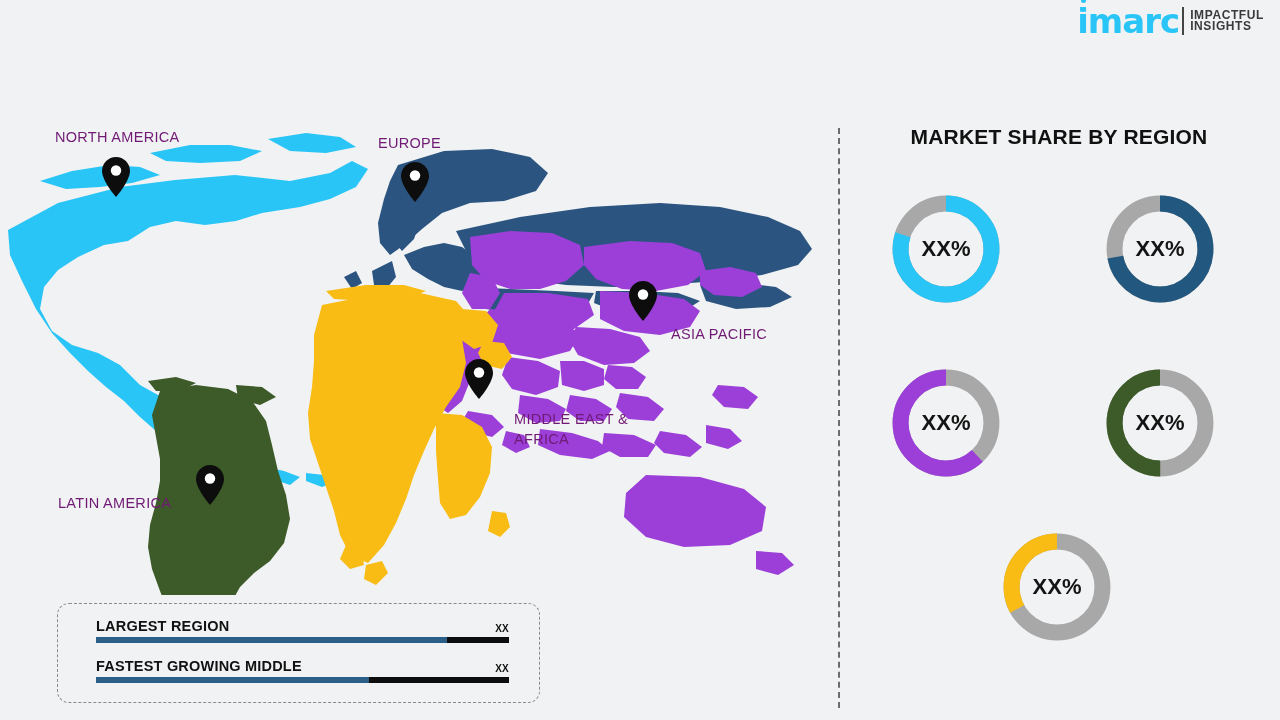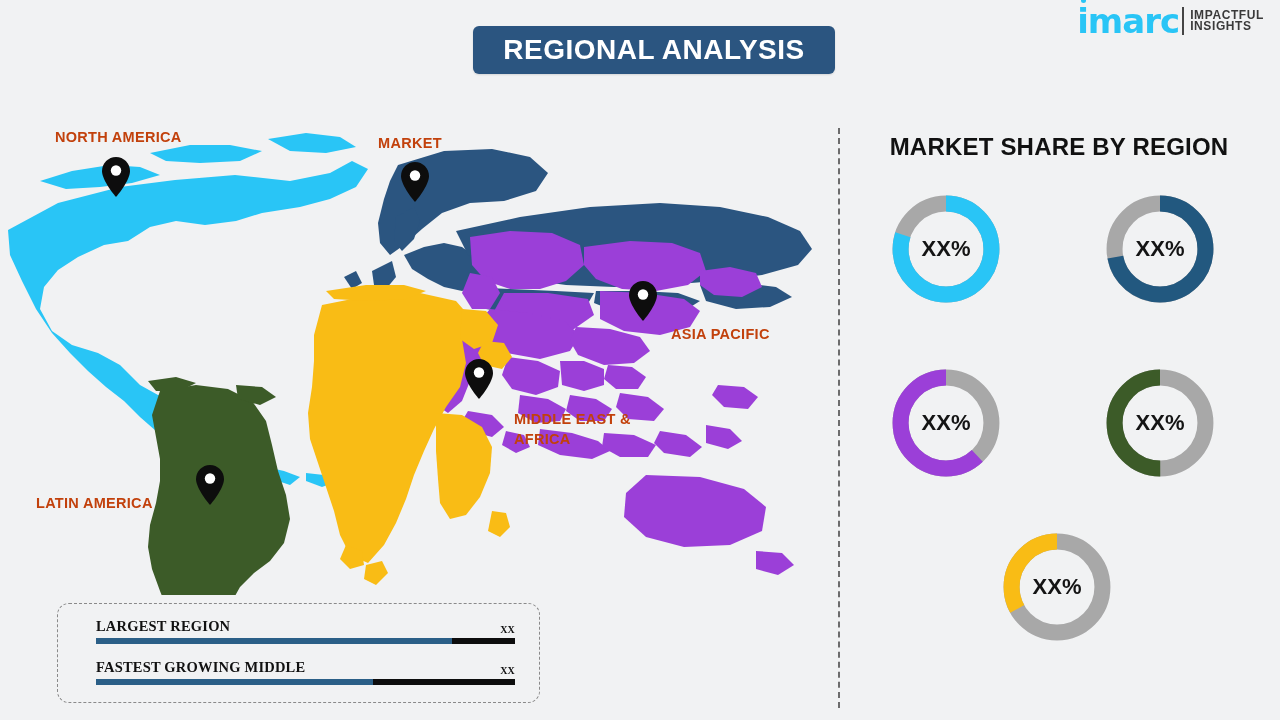--- a/index.html
+++ b/index.html
@@ -41,84 +41,80 @@
     border-left: 2px dashed #6c6c6c;
   }
 
   
   .map-wrap { position: absolute; left: 0px; top: 95px; width: 830px; height: 500px; }
   .map-wrap svg { width: 100%; height: 100%; display: block; }
 
   
   .map-label {
     position: absolute;
-    font-size: 14.5px; font-weight: bold; color: #c2410c;
+    font-size: 14.5px; font-weight: normal; color: #701a75;
     letter-spacing: 0.3px; line-height: 20px;
     white-space: nowrap;
   }
   .lbl-na { left: 55px;  top: 127px; }
   .lbl-eu { left: 378px; top: 133px; }
   .lbl-ap { left: 671px; top: 324px; }
   .lbl-mea{ left: 479px; top: 409px; white-space: normal; width: 150px; margin-left: 35px; }
-  .lbl-la { left: 36px;  top: 493px; }
+  .lbl-la { left: 58px;  top: 493px; }
 
   
   .pin { position: absolute; width: 30px; height: 42px; }
   .pin svg { width: 100%; height: 100%; display: block; }
   .pin-na  { left: 101px; top: 156px; }
   .pin-eu  { left: 400px; top: 161px; }
   .pin-ap  { left: 628px; top: 280px; }
   .pin-mea { left: 464px; top: 358px; }
   .pin-la  { left: 195px; top: 464px; }
 
   
   .legend-box {
     position: absolute; left: 57px; top: 603px;
     width: 483px; height: 100px;
     border: 1.5px dashed #8a8a8a;
     border-radius: 12px;
     background: transparent;
-    padding: 14px 24px 0 38px;
-    font-family: Liberation Serif, serif;
+    padding: 14px 30px 0 38px;
   }
   .legend-row { position: relative; margin-bottom: 15px; }
   .legend-row-head { display: flex; align-items: flex-end; justify-content: space-between; }
   .legend-name { font-size: 14.5px; font-weight: bold; color: #111; letter-spacing: 0.2px; }
   .legend-val  { font-size: 10px;  font-weight: bold; color: #111; letter-spacing: 0.2px; }
   .legend-bar  { position: relative; height: 6px; width: 100%; background: #0d0d0d; margin-top: 3px; display: flex; }
   .legend-bar .fill { height: 100%; background: #2b5f87; }
 
   
   .panel-title {
-    position: absolute; left: 838px; top: 133px; width: 442px;
+    position: absolute; left: 838px; top: 125px; width: 442px;
     text-align: center;
-    font-size: 24px; font-weight: bold; color: #111;
+    font-size: 21px; font-weight: bold; color: #111;
     letter-spacing: 0.2px;
   }
   .donut { position: absolute; width: 120px; height: 120px; }
   .donut svg { width: 100%; height: 100%; display: block; transform: rotate(-90deg); }
   .donut .val {
     position: absolute; inset: 0;
     display: flex; align-items: center; justify-content: center;
     font-size: 22px; font-weight: bold; color: #141414;
   }
   .d0 { left: 886px; top: 189px; }
   .d1 { left: 1100px; top: 189px; }
   .d2 { left: 886px; top: 363px; }
   .d3 { left: 1100px; top: 363px; }
   .d4 { left: 997px; top: 527px; }
 </style>
 </head>
 <body>
 
 <div id="root">
 
-  <div class="title-banner">
-    <span class="title-text">REGIONAL ANALYSIS</span>
-  </div>
 
   <div class="logo">
     <div class="logo-mark">
       <span class="logo-dot"></span>
       <span>imarc</span>
     </div>
     <div class="logo-bar"></div>
     <div class="logo-tag">
       <span>IMPACTFUL</span>
       <span>INSIGHTS</span>
@@ -194,21 +190,21 @@
       <g>
         <path fill="#3c5b28" d="M160 296 L196 290 L228 294 L252 306 L266 326 L272 350 L278 376 L286 400 L290 424 L284 448 L270 466 L254 478 L240 492 L230 510 L222 530 L214 552 L210 574 L206 596 L200 618 L194 636 L186 650 L176 656 L168 646 L166 628 L170 608 L174 586 L176 562 L174 538 L168 516 L160 496 L152 474 L148 452 L150 430 L156 408 L160 386 L160 364 L156 342 L152 320 Z"></path>
         <path fill="#3c5b28" d="M174 660 L188 656 L192 670 L182 682 L172 674 Z"></path>
         <path fill="#3c5b28" d="M148 286 L176 282 L196 288 L180 296 L156 296 Z"></path>
         <path fill="#3c5b28" d="M236 290 L262 292 L276 302 L260 310 L238 304 Z"></path>
       </g>
     </svg>
   </div>
 
   <div class="map-label lbl-na">NORTH AMERICA</div>
-  <div class="map-label lbl-eu">MARKET</div>
+  <div class="map-label lbl-eu">EUROPE</div>
   <div class="map-label lbl-ap">ASIA PACIFIC</div>
   <div class="map-label lbl-mea">MIDDLE EAST &amp; AFRICA</div>
   <div class="map-label lbl-la">LATIN AMERICA</div>
 
   <div class="pin pin-na">
     <svg viewBox="0 0 30 42">
         <path d="M15 1 C7.3 1 1 7.3 1 15 C1 25 15 41 15 41 C15 41 29 25 29 15 C29 7.3 22.7 1 15 1 Z" fill="#0d0d0d"></path>
         <circle cx="15" cy="14.5" r="5.2" fill="#ffffff"></circle>
       </svg>
   </div>

